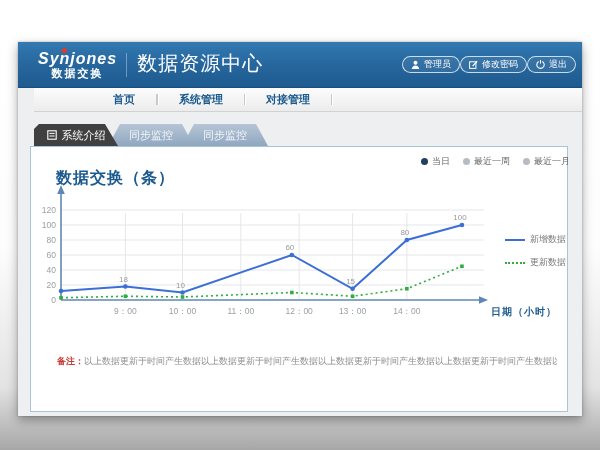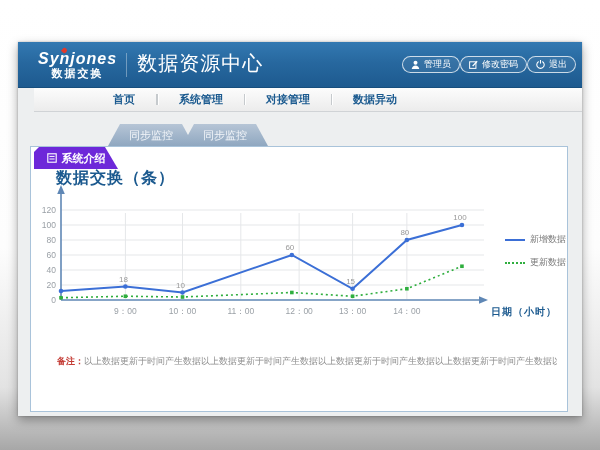--- a/index.html
+++ b/index.html
@@ -39,24 +39,23 @@
     border-bottom:1px solid #d0d3d6;
     margin-left:16px;
   }
   .nav-item{font-size:11px;font-weight:bold;color:#1b5a8f;padding:0 21px;cursor:pointer;white-space:nowrap;}
   .nav-sep{width:1px;height:11px;background:#c6cacd;box-shadow:1px 0 0 #ffffff;}
   
   .content{position:relative;height:312px;}
   .tabs{position:absolute;left:16px;top:12px;display:flex;height:22px;z-index:2;}
   .tab{height:22px;line-height:22px;font-size:11px;color:#fff;text-align:center;cursor:pointer;}
   .tab-active{
-    width:84px;background:#6d28d9;font-weight:bold;z-index:3;
+    width:84px;background:#404040;font-weight:normal;z-index:3;
     display:flex;align-items:center;justify-content:center;gap:5px;
     clip-path:polygon(0 100%,0 5px,5px 0,calc(100% - 13px) 0,100% 100%);
-    margin-top:23px;
   }
   .tab-inactive{
     width:86px;background:linear-gradient(180deg,#b6c5d6,#8fa7c0);
     clip-path:polygon(0 100%,12px 0,calc(100% - 12px) 0,100% 100%);
     margin-left:-10px;z-index:1;color:#f2f5f9;
   }
   .tab-inactive.t3{z-index:0;margin-left:-12px;}
   .panel{
     position:absolute;left:12px;top:34px;width:538px;height:266px;box-sizing:border-box;
     background:#ffffff;border:1px solid #a9c3da;z-index:1;
@@ -122,40 +121,53 @@
   </div>
 
   <div class="navbar">
     <div class="nav-item">首页</div>
     <div class="nav-sep"></div>
     <div class="nav-sep"></div>
     <div class="nav-item">系统管理</div>
     <div class="nav-sep"></div>
     <div class="nav-item">对接管理</div>
     <div class="nav-sep"></div>
-    <div class="nav-item">数据异动</div>
   </div>
 
   <div class="content">
 
     <div class="tabs">
       <div class="tab tab-active">
         <svg width="10" height="10" viewBox="0 0 10 10">
           <rect x="0.8" y="0.8" width="8.4" height="8.4" fill="none" stroke="#fff" stroke-width="1.1"></rect>
           <line x1="2.4" y1="3.4" x2="7.6" y2="3.4" stroke="#fff" stroke-width="1"></line>
           <line x1="2.4" y1="6" x2="7.6" y2="6" stroke="#fff" stroke-width="1"></line>
         </svg>
         <span>系统介绍</span>
       </div>
       <div class="tab tab-inactive t2">同步监控</div>
       <div class="tab tab-inactive t3">同步监控</div>
     </div>
 
     <div class="panel">
 
+      <div class="radios">
+        <div class="radio">
+          <span class="dot sel"></span>
+          <span>当日</span>
+        </div>
+        <div class="radio">
+          <span class="dot unsel"></span>
+          <span>最近一周</span>
+        </div>
+        <div class="radio">
+          <span class="dot unsel"></span>
+          <span>最近一月</span>
+        </div>
+      </div>
 
       <div class="ylabel">数据交换（条）</div>
 
       <svg class="chart" width="528" height="158" viewBox="0 0 528 158">
           <text x="17" y="120" text-anchor="end" class="tick">0</text>
           <line x1="22" y1="102" x2="445" y2="102" stroke="#e5e7e9" stroke-width="1"></line>
           <text x="17" y="105" text-anchor="end" class="tick">20</text>
           <line x1="22" y1="87" x2="445" y2="87" stroke="#e5e7e9" stroke-width="1"></line>
           <text x="17" y="90" text-anchor="end" class="tick">40</text>
           <line x1="22" y1="72" x2="445" y2="72" stroke="#e5e7e9" stroke-width="1"></line>

